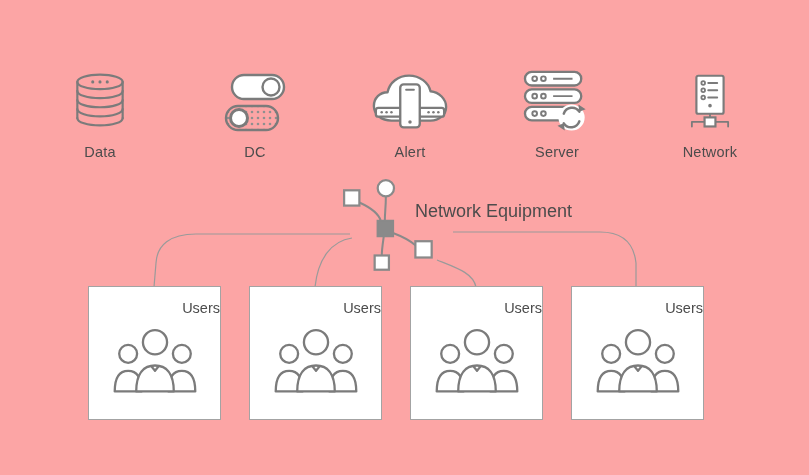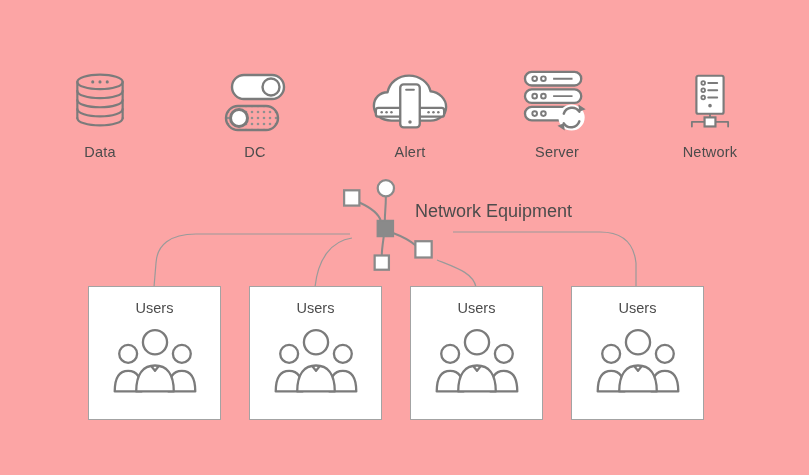--- a/index.html
+++ b/index.html
@@ -11,21 +11,21 @@
   .connectors{position:absolute;left:0;top:0;width:809px;height:475px;}
   .icon-item{position:absolute;top:48px;width:120px;text-align:center;}
   .icon-wrap{height:86px;display:flex;align-items:flex-end;justify-content:center;}
   .icon-label{margin-top:10px;font-size:14.5px;letter-spacing:.2px;color:#4c4c4c;}
   .network-node{position:absolute;left:338px;top:178px;}
   .network-label{position:absolute;left:415px;top:201px;font-size:18px;color:#4c4c4c;}
   .user-box{
     position:absolute;top:286px;width:133px;height:134px;box-sizing:border-box;
     border:1px solid #a3a3a3;background:#ffffff;text-align:center;
   }
-  .user-label{margin-top:13px;font-size:14.5px;color:#4c4c4c;}
+  .user-label{margin-top:13px;font-size:14.5px;color:#4c4c4c;text-align:right;}
   .people{margin:11px auto 0 auto;}
 </style>
 </head>
 <body>
 
 <div class="canvas">
 
   <svg width="0" height="0" style="position:absolute" aria-hidden="true">
     <defs>
       <symbol id="people" viewBox="0 0 100 76">

